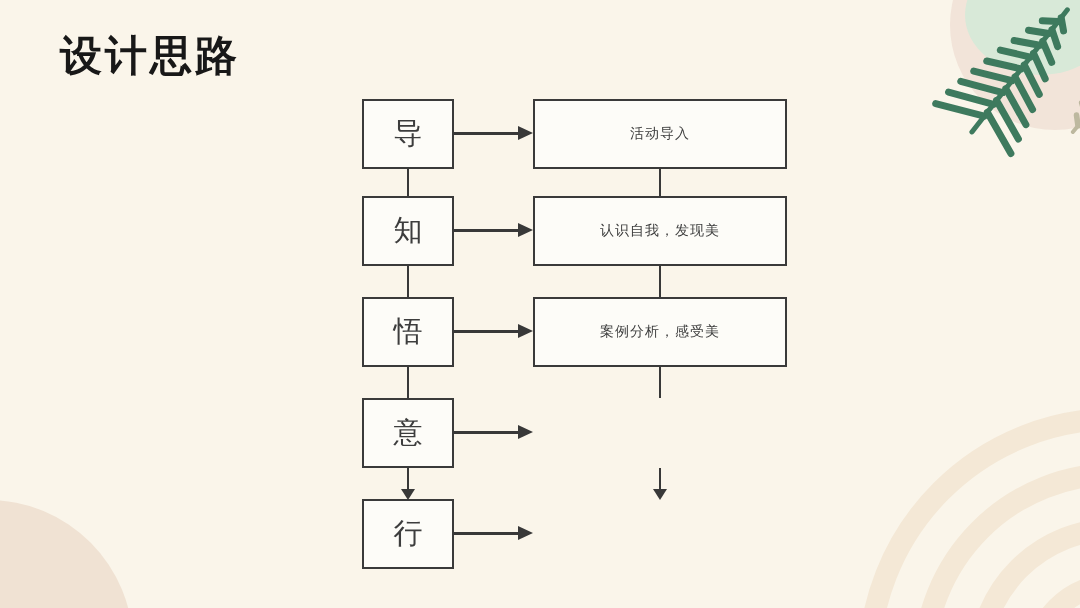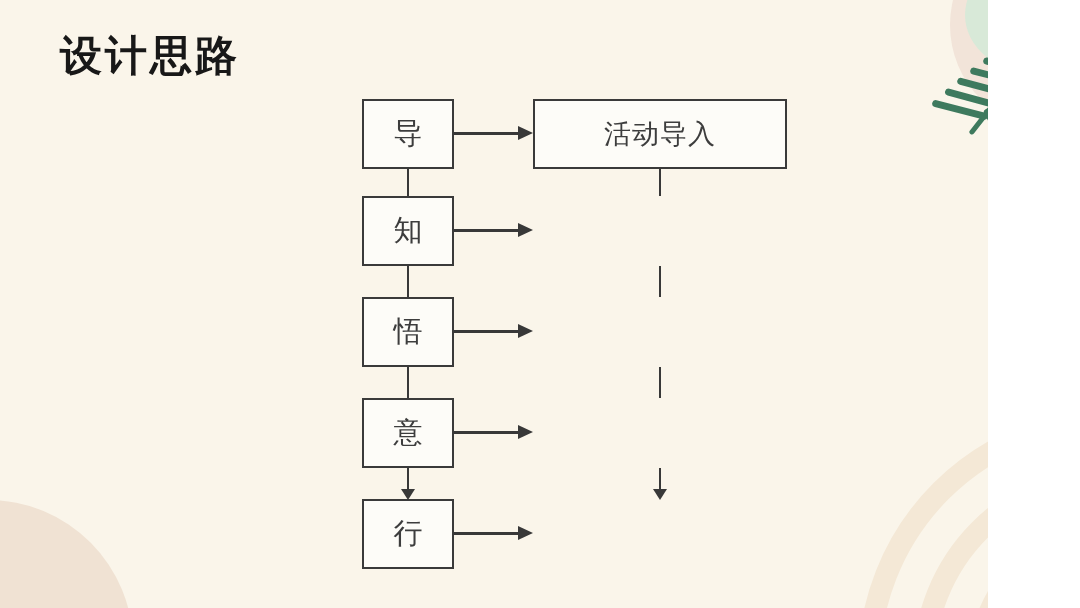--- a/index.html
+++ b/index.html
@@ -1,18 +1,18 @@
 <!DOCTYPE html>
 <html><head>
 <meta charset="utf-8">
 <style>
   html,body{margin:0;padding:0;background:#fff;}
   .slide{
     position:relative;
-    width:988px;height:608px;
+    width:1080px;height:608px;
     background:#faf5ea;
     overflow:hidden;
     font-family:Liberation Sans, sans-serif;
   }
   
   .circle-tr{
     position:absolute;left:950px;top:-80px;width:210px;height:210px;
     border-radius:50%;background:#f2e4d9;
   }
   .leaf-svg{position:absolute;left:860px;top:0;}
@@ -33,21 +33,21 @@
   
   .flow{position:absolute;left:362px;top:99px;width:425px;height:470px;}
   .row{position:absolute;left:0;width:425px;height:70px;display:flex;}
   .stage,.detail{
     box-sizing:border-box;height:70px;
     border:2px solid #3a3a3a;background:#fdfcf8;
     display:flex;align-items:center;justify-content:center;
     color:#3d3d3d;
   }
   .stage{width:92px;font-size:29px;}
-  .detail{width:254px;font-size:27px;letter-spacing:1px;}
+  .detail{width:254px;font-size:14px;letter-spacing:1px;}
   .conn{position:relative;width:79px;height:70px;}
   .hline{position:absolute;left:0;right:13px;top:33px;height:3px;background:#383838;}
   .hhead{
     position:absolute;right:0;top:27px;width:0;height:0;
     border-top:7px solid transparent;border-bottom:7px solid transparent;
     border-left:15px solid #383838;
   }
   .vline{position:absolute;width:2px;background:#383838;}
   .vl{left:45px;} .vr{left:297px;}
   .g1{top:70px;height:27px;}
@@ -104,29 +104,35 @@
     </div>
 
     <div class="row" style="top:97px">
       <div class="stage">
         <span>知</span>
       </div>
       <div class="conn">
         <span class="hline"></span>
         <span class="hhead"></span>
       </div>
+      <div class="detail">
+        <span>认识自我，发现美</span>
+      </div>
     </div>
 
     <div class="row" style="top:198px">
       <div class="stage">
         <span>悟</span>
       </div>
       <div class="conn">
         <span class="hline"></span>
         <span class="hhead"></span>
+      </div>
+      <div class="detail">
+        <span>案例分析，感受美</span>
       </div>
     </div>
 
     <div class="row" style="top:299px">
       <div class="stage">
         <span>意</span>
       </div>
       <div class="conn">
         <span class="hline"></span>
         <span class="hhead"></span>

